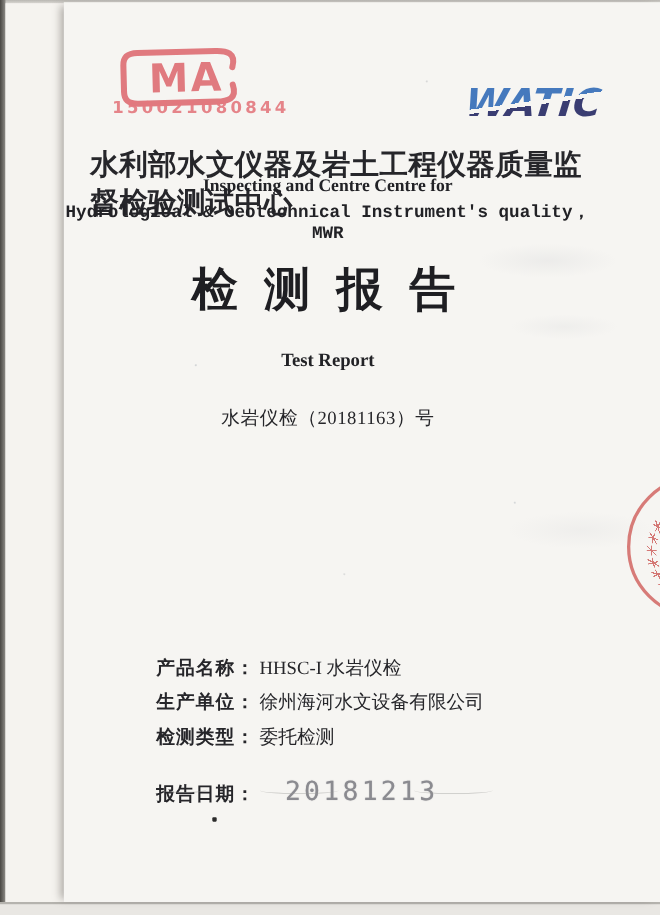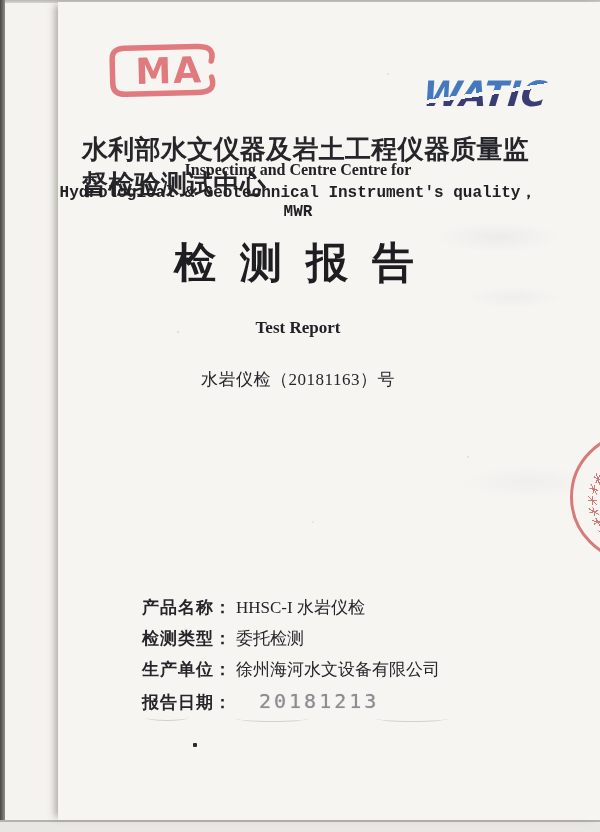--- a/index.html
+++ b/index.html
@@ -87,22 +87,22 @@
   }
   
   .fields { position:absolute; left:84px; top:594px; }
   .field-row { display:flex; align-items:baseline; height:31px; }
   .field-label {
     width:94px; font-size:17px; font-weight:bold; color:#26262a; letter-spacing:1px;
     font-family:"Liberation Sans", sans-serif;
   }
   .field-value { font-size:17px; color:#26262a; }
   .date-value {
-    font-family:"DejaVu Sans Mono", monospace; font-size:20px; color:#8b8b90;
-    letter-spacing:3px; margin-left:23px; text-shadow:0 0 1px rgba(139,139,144,.6);
+    font-family:"DejaVu Sans Mono", monospace; font-size:24px; color:#8b8b90;
+    letter-spacing:3px; margin-left:23px; text-shadow:0 0 1px rgba(139,139,144,.6);margin-top:16px;
   }
   
   .speck { position:absolute; left:135px; top:741px; width:4px; height:4px;
     background:#2b2b2b; border-radius:1px; }
   .ghost-arc { position:absolute; height:7px; border-bottom:1px solid rgba(150,150,148,.38);
     border-radius:50%; }
   .ghost-1 { left:88px;  top:712px; width:42px; }
   .ghost-2 { left:178px; top:713px; width:72px; }
   .ghost-3 { left:318px; top:713px; width:72px; }
 </style>
@@ -117,20 +117,21 @@
   <div class="bottom-strip"></div>
 
   <div class="page">
 
     <div class="cma">
       <svg width="135" height="56" viewBox="0 0 130 56" aria-hidden="true">
         <path d="M 103,20 C 107,7 98,5 88,5 L 17,5 C 7,5 4,9 4,16 L 4,40 C 4,47 7,51 17,51 L 88,51 C 98,51 107,49 103,36" fill="none" stroke="#dd6a70" stroke-width="5.5" stroke-linecap="round"></path>
         <text x="27" y="41" font-family="DejaVu Sans, sans-serif" font-weight="bold" font-size="36" fill="#dd6a70" letter-spacing="2">MA</text>
       </svg>
     </div>
+    <div class="cma-number">150021080844</div>
 
     <div class="watic">WATIC</div>
 
     <div class="center-col">
       <div class="org-zh">水利部水文仪器及岩土工程仪器质量监督检验测试中心</div>
       <div class="org-en1">Inspecting and Centre Centre for</div>
       <div class="org-en2">Hydrological &amp; Geotechnical Instrument's quality，MWR</div>
 
       <div class="title-zh">检测报告</div>
       <div class="title-en">Test Report</div>
@@ -147,26 +148,26 @@
       <i class="seal-char" style="transform:rotate(28deg)  translateX(-46px)"></i>
       <i class="seal-char" style="transform:rotate(42deg)  translateX(-46px)"></i>
     </div>
 
     <div class="fields">
       <div class="field-row">
         <span class="field-label">产品名称：</span>
         <span class="field-value">HHSC-I 水岩仪检</span>
       </div>
       <div class="field-row">
+        <span class="field-label">生产单位：</span>
+        <span class="field-value">徐州海河水文设备有限公司</span>
+      </div>
+      <div class="field-row">
         <span class="field-label">检测类型：</span>
         <span class="field-value">委托检测</span>
-      </div>
-      <div class="field-row">
-        <span class="field-label">生产单位：</span>
-        <span class="field-value">徐州海河水文设备有限公司</span>
       </div>
       <div class="field-row">
         <span class="field-label">报告日期：</span>
         <span class="field-value date-value">20181213</span>
       </div>
     </div>
 
     <div class="speck"></div>
     <div class="ghost-arc ghost-1"></div>
     <div class="ghost-arc ghost-2"></div>

